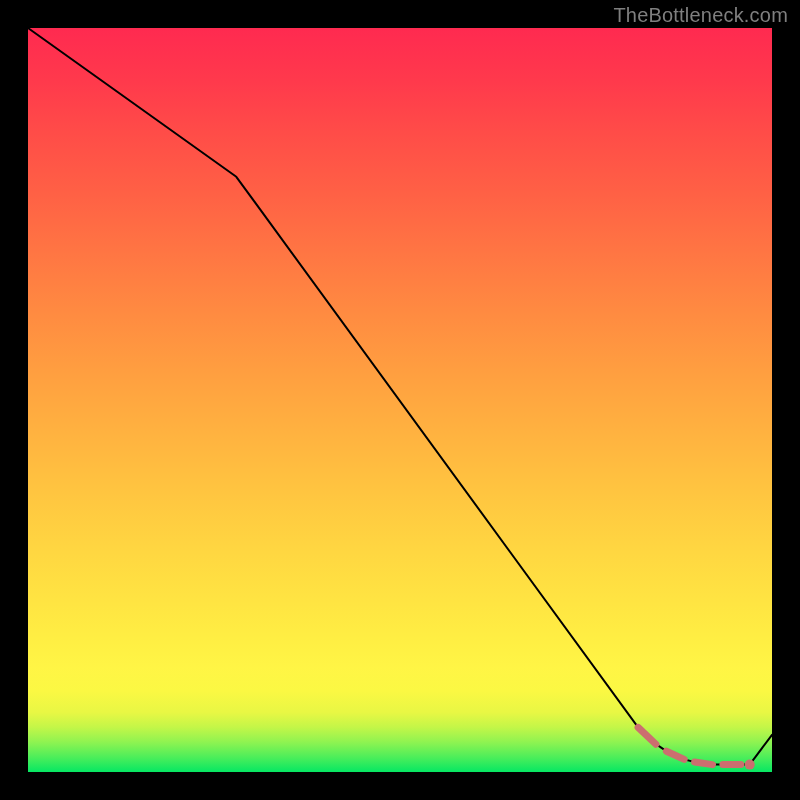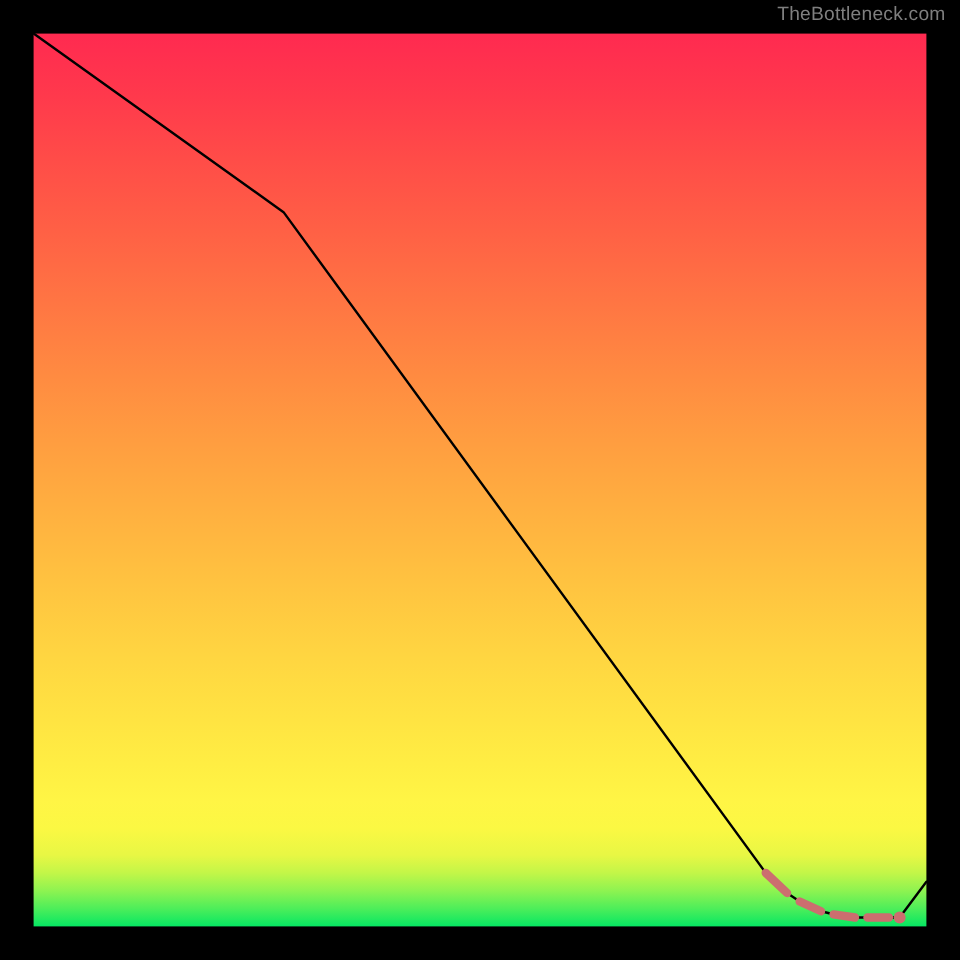--- a/index.html
+++ b/index.html
@@ -45,21 +45,21 @@
       #ff4c48 86%,
       #ff394c 93%,
       #ff2a50 100%
     );
   }
   .watermark {
     position: absolute;
     top: 4px;
     right: 12px;
     color: #7f7f7f;
-    font-size: 16px;
+    font-size: 20px;
     letter-spacing: 0.2px;
     font-weight: 400;
     user-select: none;
   }
   svg.overlay {
     position: absolute;
     left: 0;
     top: 0;
     width: 744px;
     height: 744px;

